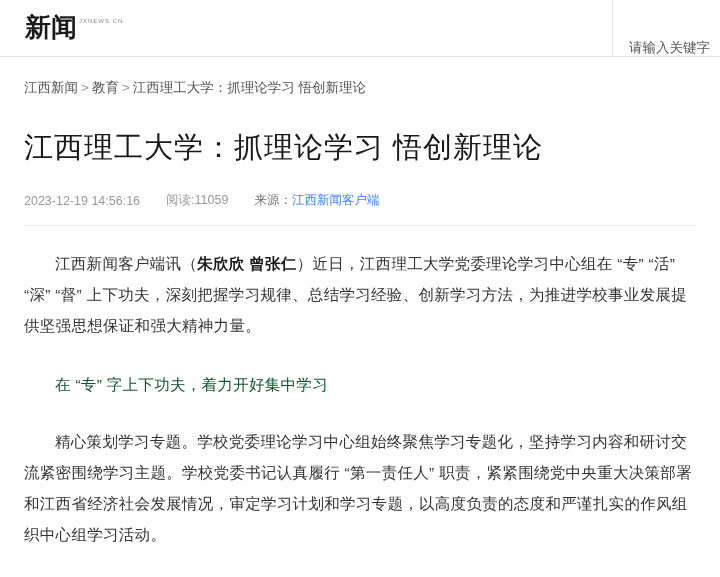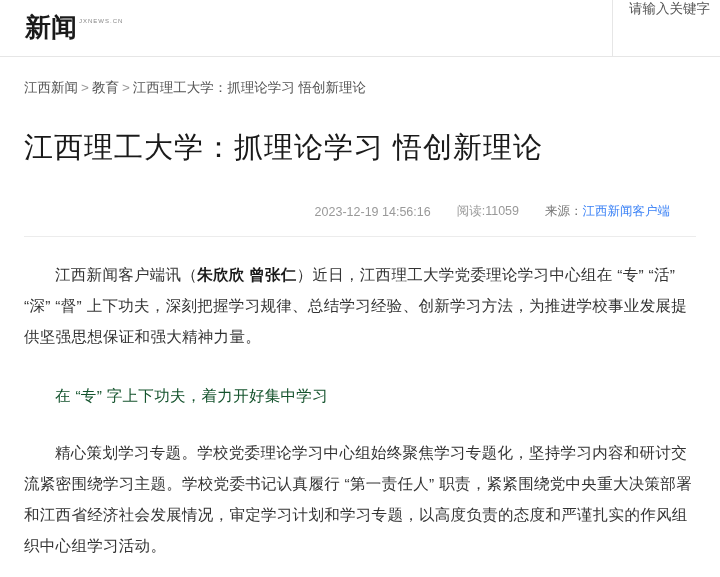--- a/index.html
+++ b/index.html
@@ -63,21 +63,21 @@
     flex-direction: row;
   }
   .search-box {
     position: absolute;
     left: 612px;
     top: 0;
     width: 108px;
     height: 56px;
     border-left: 1px solid #e6e6e6;
     display: flex;
-    align-items: flex-start;
+    align-items: flex-end;
     box-sizing: border-box;
   }
   .search-input {
     border: none;
     outline: none;
     background: transparent;
     font-family: "Liberation Sans", sans-serif;
     font-size: 13.5px;
     color: #555555;
     width: 100%;
@@ -109,26 +109,25 @@
   .article-title {
     margin: 30px 0 0 0;
     font-size: 29px;
     font-weight: normal;
     color: #1a1a1a;
     letter-spacing: 1px;
     line-height: 1.35;
     font-family: "Liberation Sans", sans-serif;
   }
   .article-meta {
-    margin-top: 36px;
+    margin-top: 25px;
     font-size: 12.5px;
     color: #999999;
     display: flex;
     align-items: center;
-    justify-content: flex-end;
   }
   .article-meta .m-item { margin-right: 26px; }
   .article-meta .m-source-label { color: #737373; }
   .article-meta .m-source-value { color: #3b82f6; }
 
   .divider {
     margin-top: 16px;
     border-bottom: 1px solid #ececec;
   }
 

